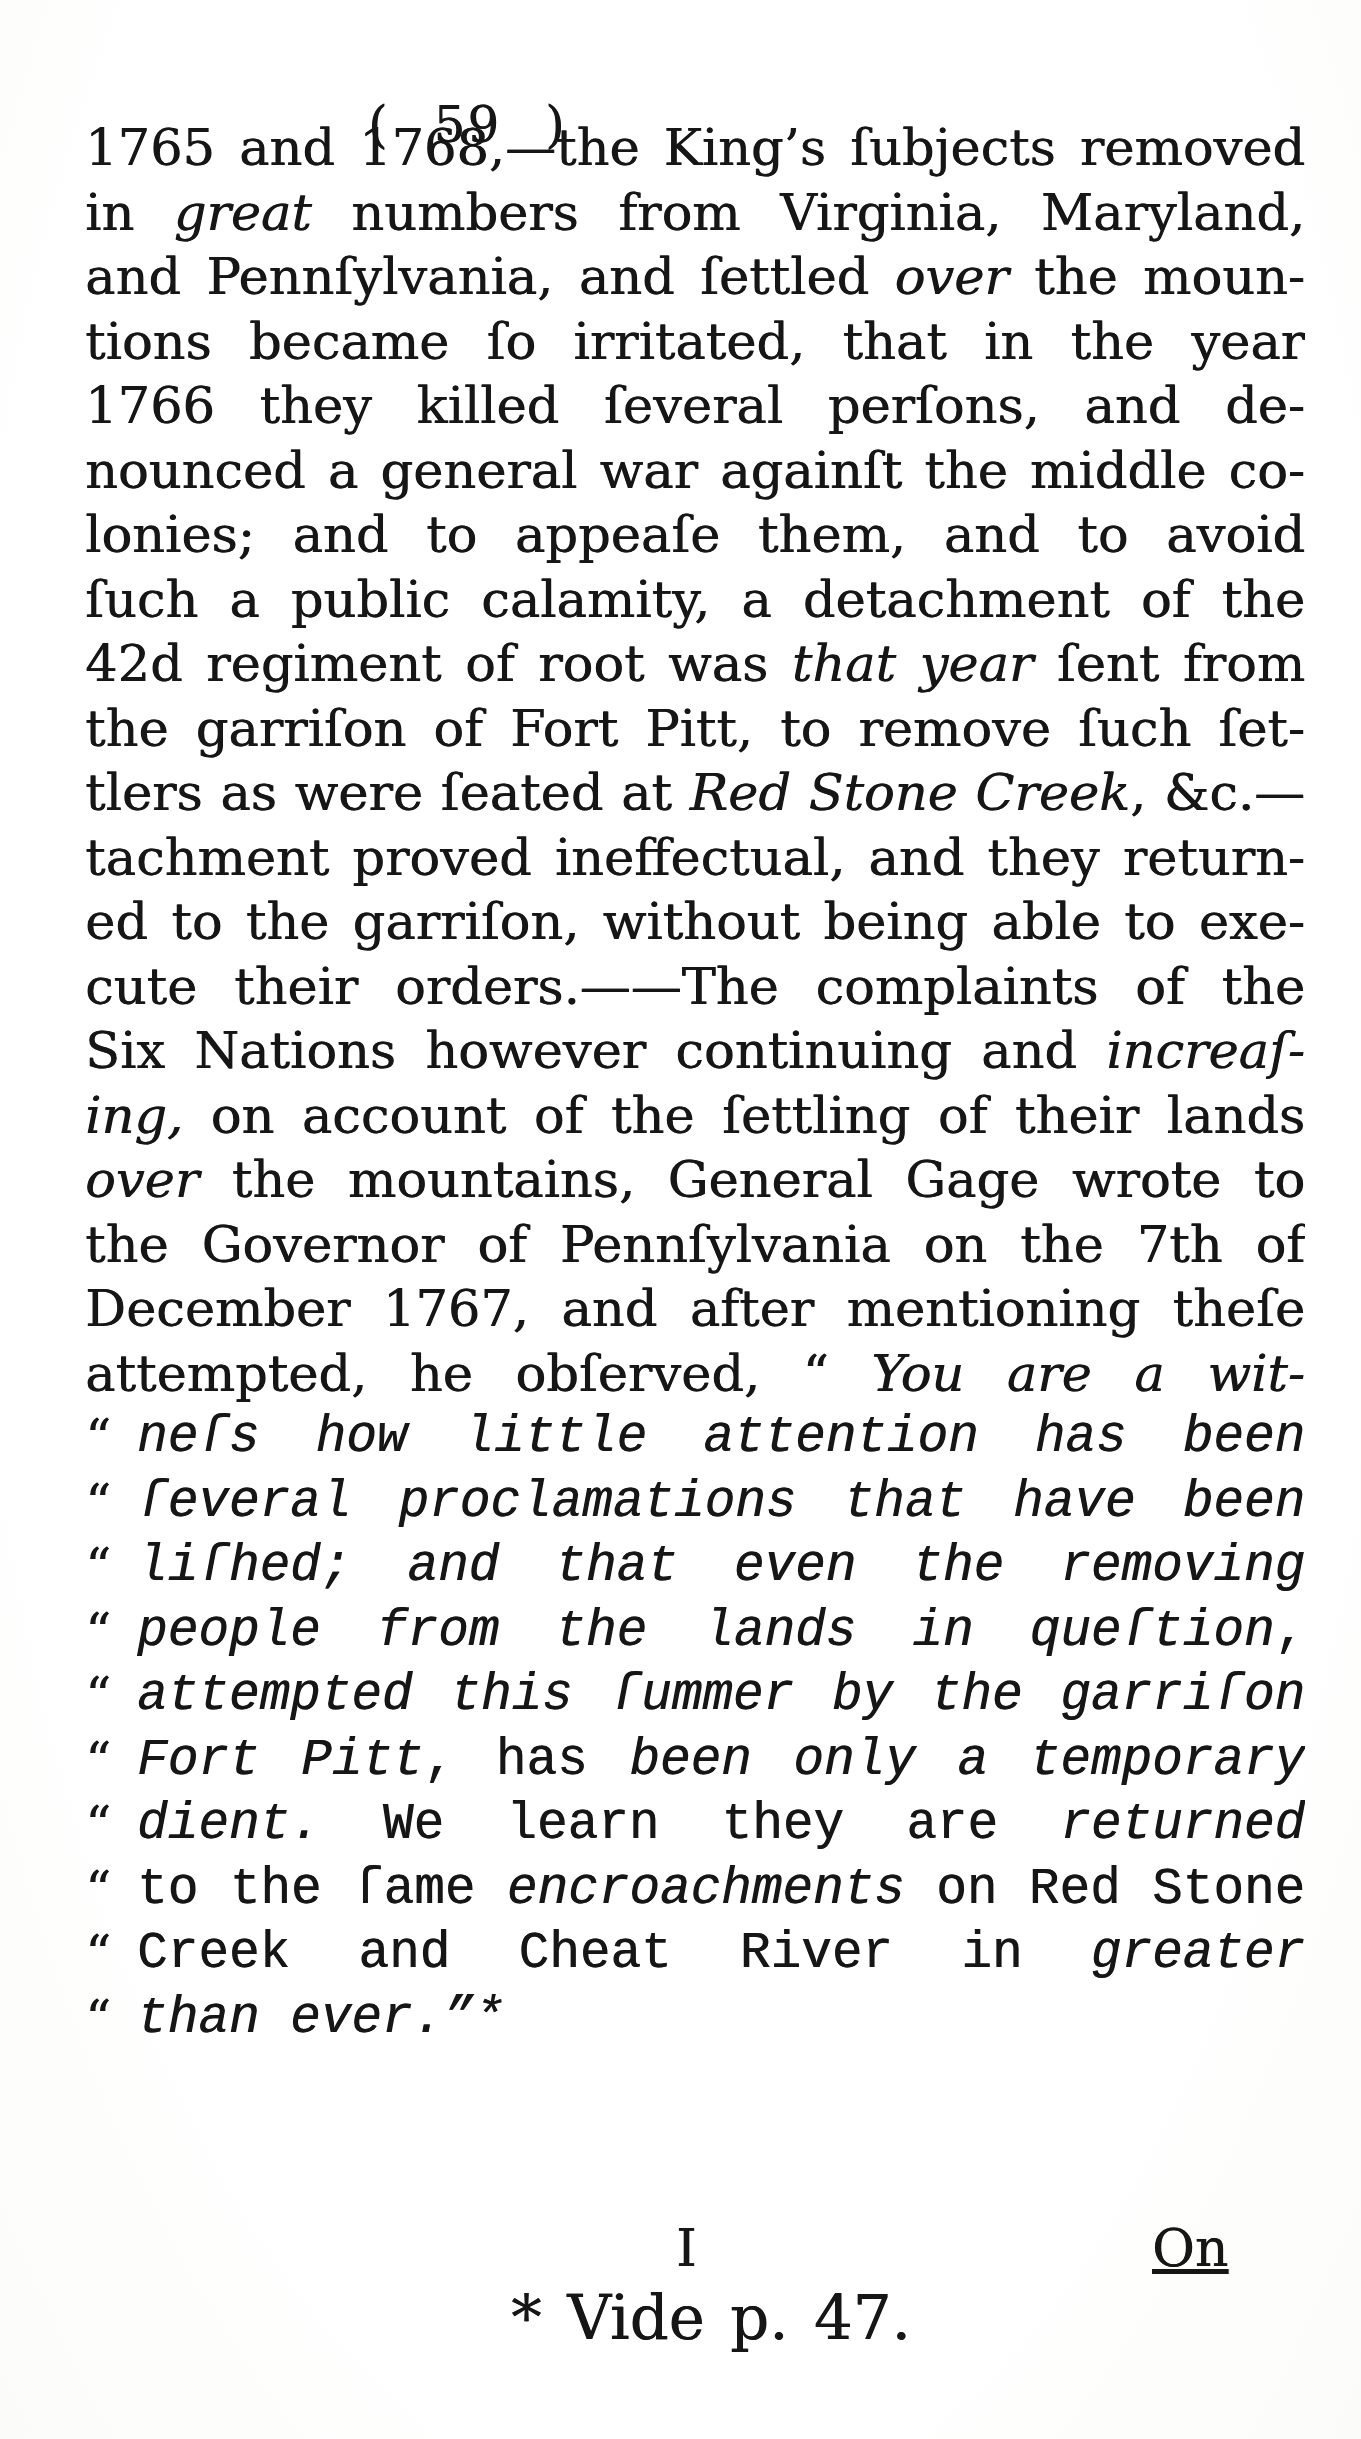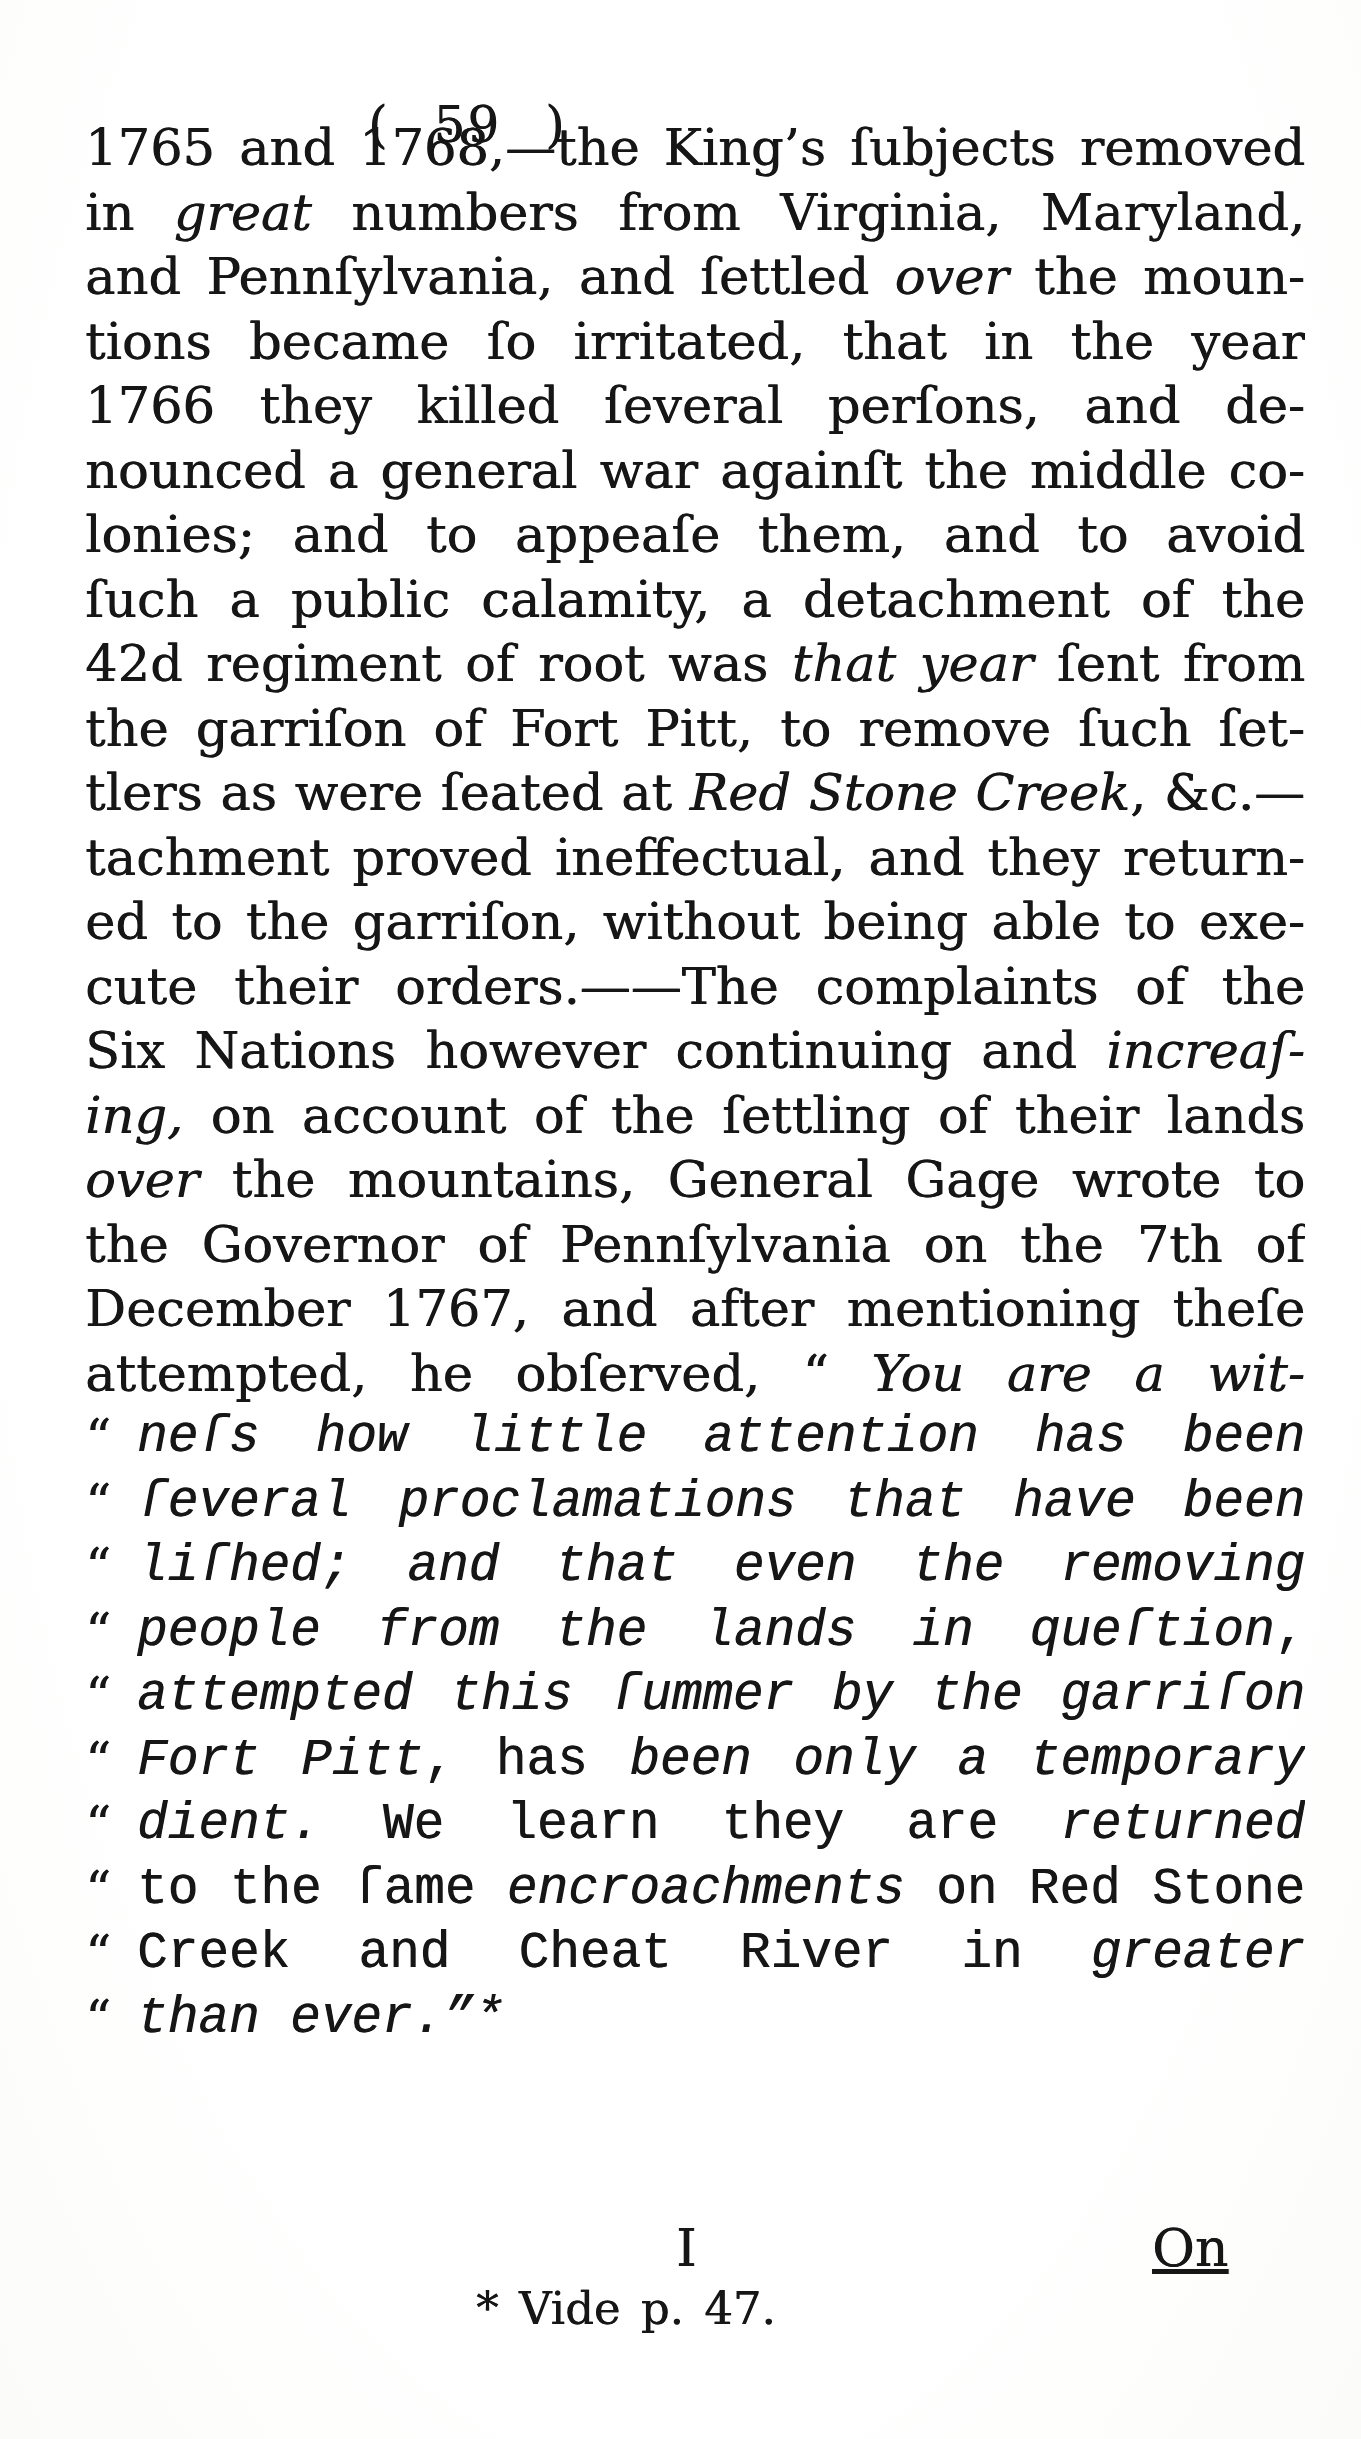--- a/index.html
+++ b/index.html
@@ -25,21 +25,21 @@
     text-align:justify;text-align-last:justify;
     overflow:hidden;white-space:normal;
   }
   .line.q{display:flex;}
   .qmark{flex:0 0 52px;width:52px;text-align:left;font-size:51px;}
   .qtext{flex:1 1 auto;text-align:justify;text-align-last:justify;overflow:hidden;font-family:Liberation Mono, monospace;}
   .noj{text-align-last:left !important;}
   .it{font-style:italic;}
   .signature{position:absolute;left:676px;top:2218px;font-size:52px;}
   .catchword{position:absolute;left:1152px;top:2218px;font-size:52px;text-decoration:underline;}
-  .footnote{position:absolute;left:476px;top:2282px;font-size:45px;word-spacing:6px;}
+  .footnote{position:absolute;left:511px;top:2282px;font-size:61px;word-spacing:6px;}
 </style>
 </head>
 <body>
 
 <div class="sheet">
   <div class="folio ink">( 59 )</div>
   <div class="text-block ink">
       <div class="line"><span>1765 and 1768,—the King’s ſubjects removed</span></div>
       <div class="line"><span>in </span><span class="it">great</span><span> numbers from Virginia, Maryland,</span></div>
       <div class="line"><span>and Pennſylvania, and ſettled </span><span class="it">over</span><span> the moun-</span></div>

